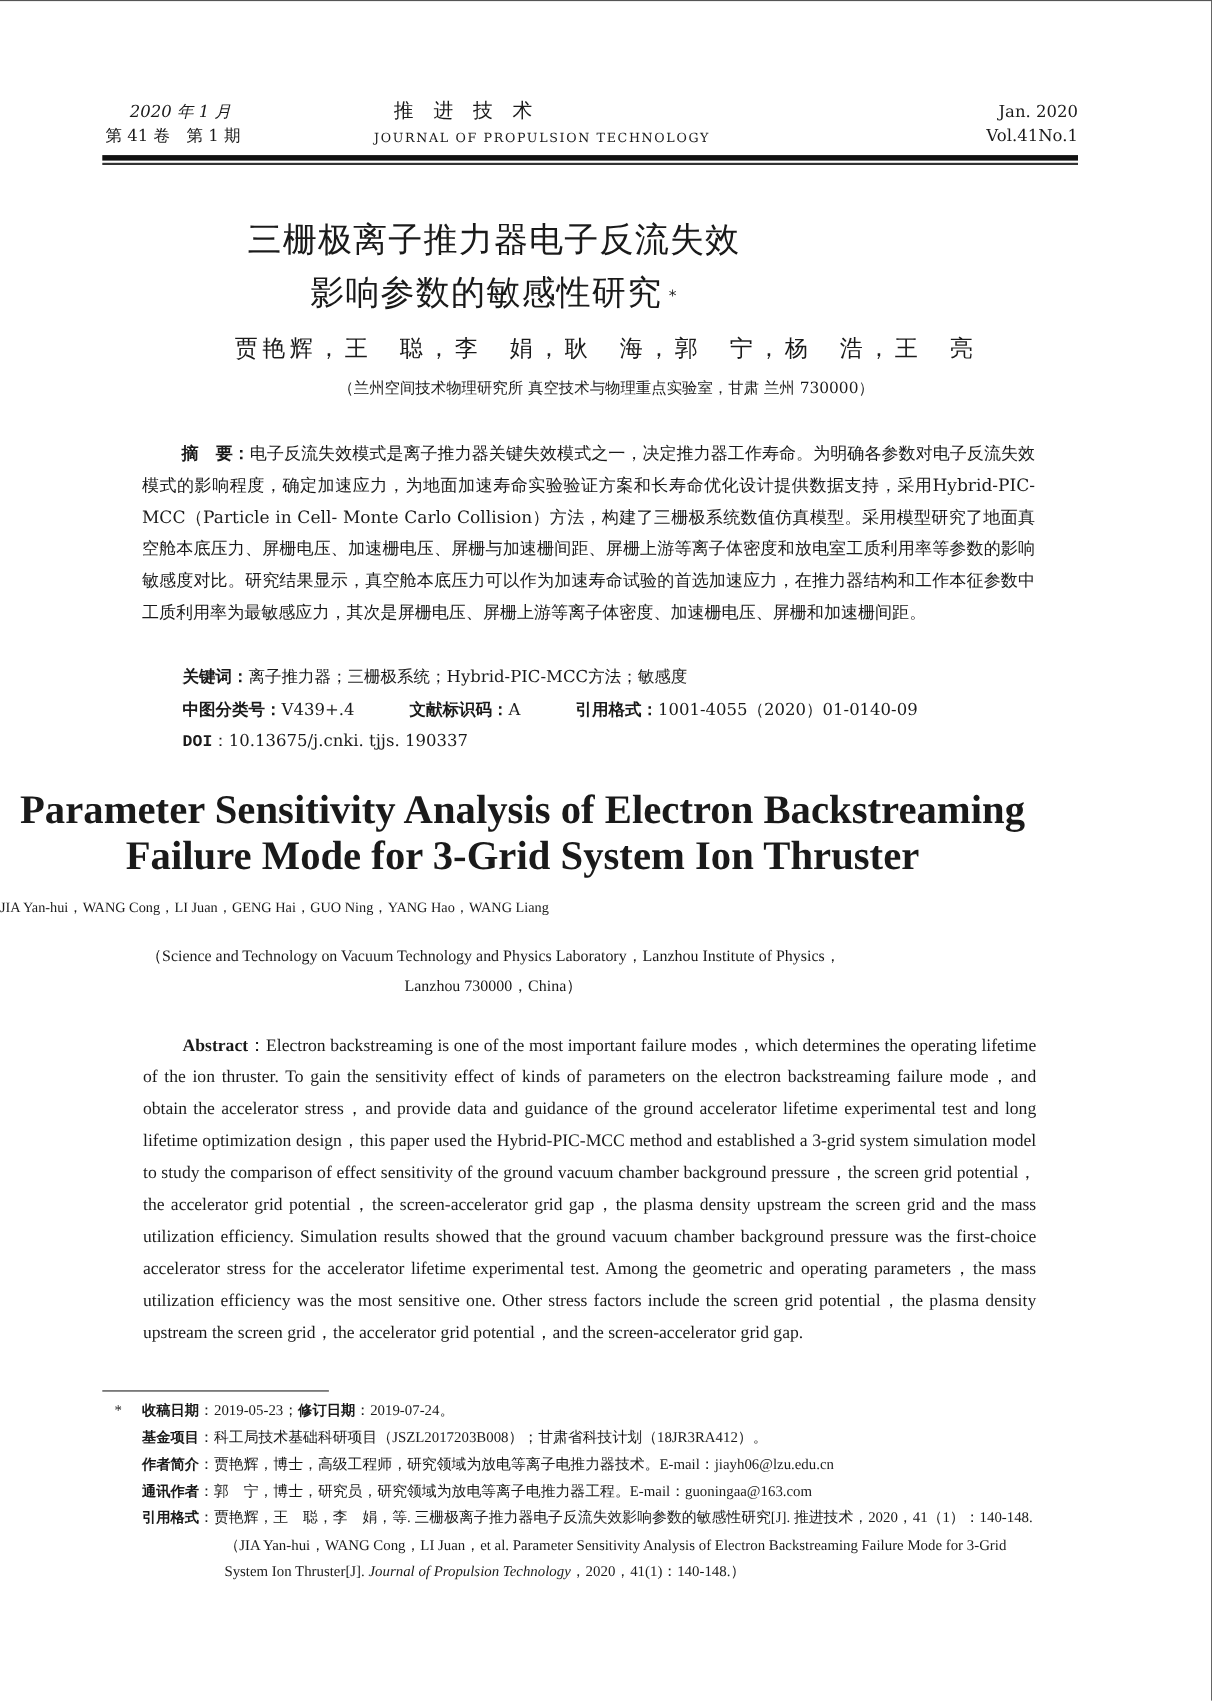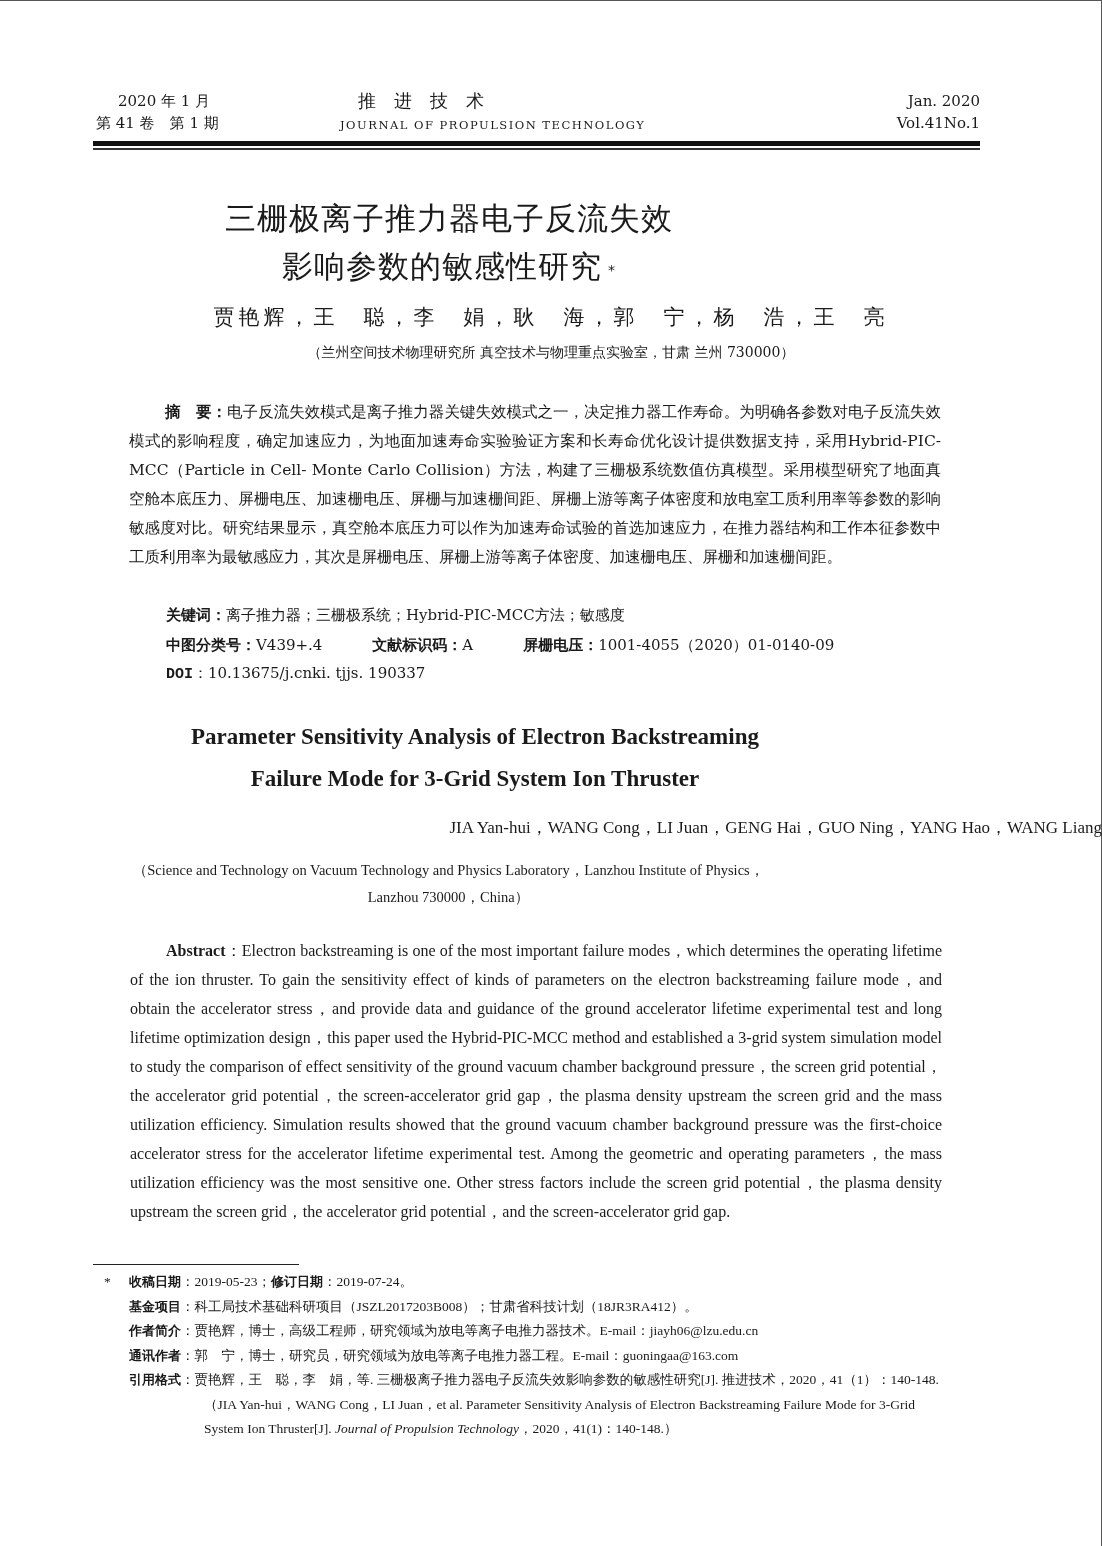--- a/index.html
+++ b/index.html
@@ -6,21 +6,21 @@
     body {
       width: 1102px; height: 1546px; position: relative; overflow: hidden;
       color: #1a1a1a;
       font-family: "DejaVu Serif", "Liberation Serif", serif;
     }
     .page-border-top { position: absolute; left: 0; top: 0; width: 1102px; height: 1px; background: #555; }
     .page-border-right { position: absolute; right: 0; top: 0; width: 1px; height: 1546px; background: #555; }
 
     .hdr-left, .hdr-center, .hdr-right { position: absolute; top: 90px; font-size: 15px; line-height: 22px; }
     .hdr-left { left: 96px; width: 170px; }
-    .hdr-left div:first-child { padding-left: 22px; }
+    .hdr-left div:first-child { padding-left: 22px; font-style: italic; }
     .hdr-center { left: 340px; width: 420px; text-align: left; }
     .hdr-center .cn { font-size: 18px; letter-spacing: 18px; padding-left: 18px; }
     .hdr-center .en { font-size: 11.5px; letter-spacing: 1.5px; margin-top: 2px; }
     .hdr-right { right: 122px; width: 160px; text-align: right; }
     .hdr-right .vol span { }
     .rule-thick { position: absolute; left: 93px; width: 887px; top: 141px; height: 5px; background: #111; }
     .rule-thin { position: absolute; left: 93px; width: 887px; top: 148px; height: 1.5px; background: #333; }
 
     .title-cn { position: absolute; left: 0; width: 898px; top: 194px; text-align: center;
       font-family: "DejaVu Sans", sans-serif; font-size: 31px; line-height: 48px; font-weight: normal; letter-spacing: 1px; }
@@ -32,22 +32,22 @@
     .abs-cn { position: absolute; left: 129px; width: 812px; top: 398px; font-size: 15.5px; line-height: 29px; text-align: justify; }
     .abs-cn .lbl { font-family: "DejaVu Sans", sans-serif; font-weight: bold; margin-left: 36px; }
     .meta-line { position: absolute; left: 166px; font-size: 15px; line-height: 22px; white-space: nowrap; }
     .meta-line .lbl { font-family: "DejaVu Sans", sans-serif; font-weight: bold; }
     .kw { top: 604px; }
     .cls { top: 634px; }
     .cls .gap { display: inline-block; width: 50px; }
     .doi { top: 662px; }
 
     .title-en { position: absolute; left: 0; width: 950px; top: 716px; text-align: center;
-      font-family: "Liberation Serif", serif; font-weight: bold; font-size: 23px; line-height: 42px; }
-    .authors-en { position: absolute; left: 0; width: 1102px; top: 816px; text-align: right; font-family: "Liberation Serif", serif; font-size: 17px; }
+      font-family: "Liberation Serif", serif; font-weight: bold; font-size: 37px; line-height: 42px; }
+    .authors-en { position: absolute; left: 0; width: 1102px; top: 816px; text-align: left; font-family: "Liberation Serif", serif; font-size: 13px; }
     .affil-en { position: absolute; left: 0; width: 897px; top: 857px; text-align: center; font-family: "Liberation Serif", serif; font-size: 14.5px; line-height: 27px; }
 
     .abs-en { position: absolute; left: 130px; width: 812px; top: 936px; font-family: "Liberation Serif", serif; font-size: 16px; line-height: 29px; text-align: justify; }
     .abs-en .lbl { font-weight: bold; margin-left: 36px; }
 
     .fn-rule { position: absolute; left: 93px; top: 1264px; width: 206px; height: 1px; background: #222; }
     .footnotes { position: absolute; left: 104px; width: 842px; top: 1270px; font-size: 13.5px; line-height: 24.5px; font-family: "Liberation Serif", serif; }
     .fn-row { position: relative; padding-left: 25px; }
     .fn-row .star { position: absolute; left: 0; top: 0; }
     .fn-row .lbl { font-family: Liberation Serif, serif; font-weight: bold; font-size: 13px; }
@@ -80,21 +80,21 @@
   <div><span>影响参数的敏感性研究</span><sup>*</sup></div>
 </h1>
 
 <div class="authors-cn">贾艳辉，王　聪，李　娟，耿　海，郭　宁，杨　浩，王　亮</div>
 <div class="affil-cn">（兰州空间技术物理研究所 真空技术与物理重点实验室，甘肃 兰州 730000）</div>
 
 <div class="abs-cn"><span class="lbl">摘　要：</span><span>电子反流失效模式是离子推力器关键失效模式之一，决定推力器工作寿命。为明确各参数对电子反流失效模式的影响程度，确定加速应力，为地面加速寿命实验验证方案和长寿命优化设计提供数据支持，采用Hybrid-PIC-MCC（Particle in Cell- Monte Carlo Collision）方法，构建了三栅极系统数值仿真模型。采用模型研究了地面真空舱本底压力、屏栅电压、加速栅电压、屏栅与加速栅间距、屏栅上游等离子体密度和放电室工质利用率等参数的影响敏感度对比。研究结果显示，真空舱本底压力可以作为加速寿命试验的首选加速应力，在推力器结构和工作本征参数中工质利用率为最敏感应力，其次是屏栅电压、屏栅上游等离子体密度、加速栅电压、屏栅和加速栅间距。</span></div>
 
 <div class="meta-line kw"><span class="lbl">关键词：</span><span>离子推力器；三栅极系统；Hybrid-PIC-MCC方法；敏感度</span></div>
 
-<div class="meta-line cls"><span class="lbl">中图分类号：</span><span>V439+.4</span><span class="gap"></span><span class="lbl">文献标识码：</span><span>A</span><span class="gap"></span><span class="lbl">屏栅电压：</span><span>1001-4055（2020）01-0140-09</span></div>
+<div class="meta-line cls"><span class="lbl">中图分类号：</span><span>V439+.4</span><span class="gap"></span><span class="lbl">文献标识码：</span><span>A</span><span class="gap"></span><span class="lbl">引用格式：</span><span>1001-4055（2020）01-0140-09</span></div>
 
 <div class="meta-line doi"><span class="lbl" style="font-family:Liberation Mono, monospace">DOI</span><span>：10.13675/j.cnki. tjjs. 190337</span></div>
 
 <h2 class="title-en" style="margin:0">
   <div>Parameter Sensitivity Analysis of Electron Backstreaming</div>
   <div>Failure Mode for 3-Grid System Ion Thruster</div>
 </h2>
 
 <div class="authors-en">JIA Yan-hui，WANG Cong，LI Juan，GENG Hai，GUO Ning，YANG Hao，WANG Liang</div>
 <div class="affil-en">

